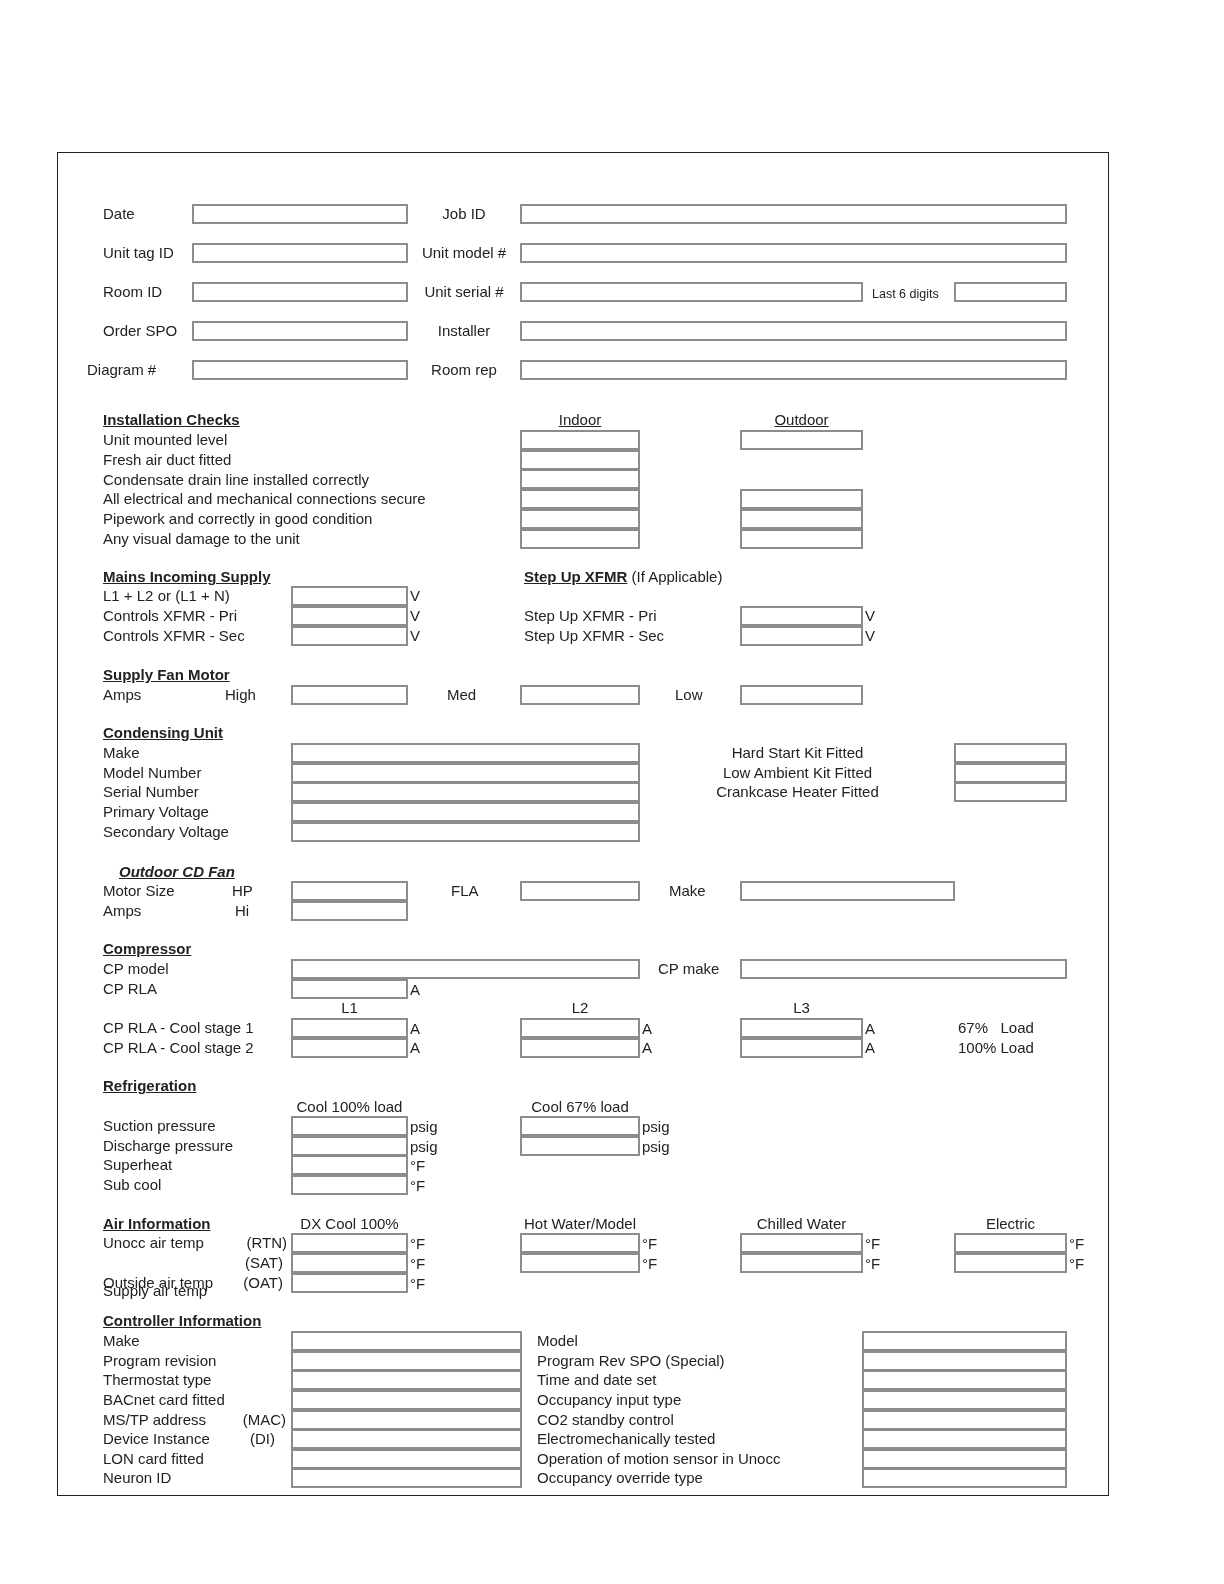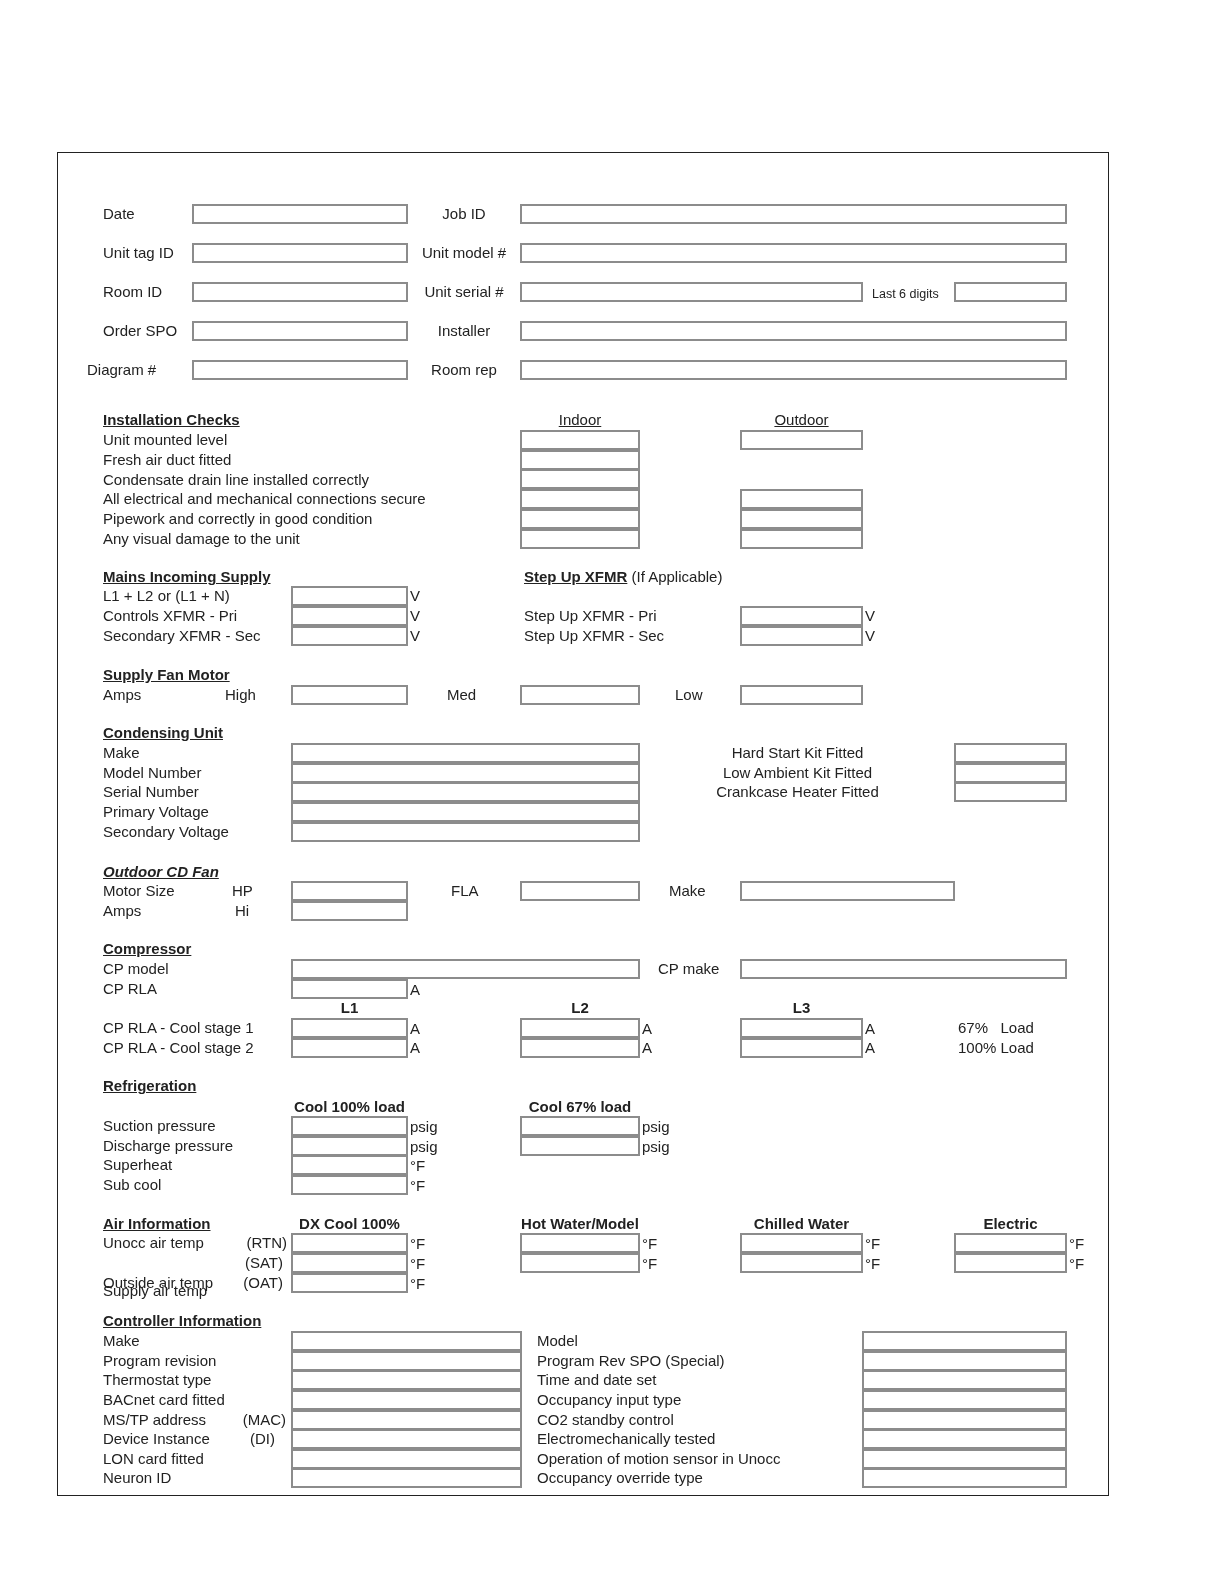--- a/index.html
+++ b/index.html
@@ -4,21 +4,21 @@
 <style>
   html, body { margin:0; padding:0; background:#ffffff; }
   body { width:1224px; height:1584px; position:relative; overflow:hidden;
          font-family:"Liberation Sans", "DejaVu Sans", sans-serif; color:#222; }
   .frame { position:absolute; left:57px; top:152px; width:1052px; height:1344px;
            border:1.5px solid #222; box-sizing:border-box; }
   .t { position:absolute; font-size:15px; line-height:18px; white-space:nowrap; color:#222; }
   .s { font-size:12.5px; }
   .h { font-weight:bold; text-decoration:underline; }
   .hi { font-weight:bold; font-style:italic; text-decoration:underline; }
-  .b { font-weight:bold; }
+  .b { font-weight:normal; }
   .u { text-decoration:underline; }
   .c { text-align:center; }
   .r { text-align:right; }
   .box { position:absolute; border:2px solid #8c8c8c; box-sizing:border-box; background:#fff; height:20px; }
 </style>
 </head>
 <body>
 
 <div class="frame"></div>
 
@@ -67,21 +67,21 @@
 <div class="box" style="left:520px;top:529px;width:120px"></div>
 
 <div class="box" style="left:740px;top:430px;width:123px"></div>
 <div class="box" style="left:740px;top:489px;width:123px"></div>
 <div class="box" style="left:740px;top:509px;width:123px"></div>
 <div class="box" style="left:740px;top:529px;width:123px"></div>
 
 <span class="t h" style="left:103px;top:568px">Mains Incoming Supply</span>
 <span class="t" style="left:103px;top:587px">L1 + L2 or (L1 + N)</span>
 <span class="t" style="left:103px;top:607px">Controls XFMR - Pri</span>
-<span class="t" style="left:103px;top:627px">Secondary XFMR - Sec</span>
+<span class="t" style="left:103px;top:627px">Controls XFMR - Sec</span>
 <div class="box" style="left:291px;top:586px;width:117px"></div>
 <div class="box" style="left:291px;top:606px;width:117px"></div>
 <div class="box" style="left:291px;top:626px;width:117px"></div>
 <span class="t" style="left:410px;top:587px">V</span>
 <span class="t" style="left:410px;top:607px">V</span>
 <span class="t" style="left:410px;top:627px">V</span>
 
 <span class="t" style="left:524px;top:568px"><span class="h">Step Up XFMR</span><span> (If Applicable)</span></span>
 <span class="t" style="left:524px;top:607px">Step Up XFMR - Pri</span>
 <span class="t" style="left:524px;top:627px">Step Up XFMR - Sec</span>
@@ -111,21 +111,21 @@
 <div class="box" style="left:291px;top:802px;width:349px"></div>
 <div class="box" style="left:291px;top:822px;width:349px"></div>
 
 <span class="t c" style="left:680px;width:235px;top:744px">Hard Start Kit Fitted</span>
 <span class="t c" style="left:680px;width:235px;top:764px">Low Ambient Kit Fitted</span>
 <span class="t c" style="left:680px;width:235px;top:783px">Crankcase Heater Fitted</span>
 <div class="box" style="left:954px;top:743px;width:113px"></div>
 <div class="box" style="left:954px;top:763px;width:113px"></div>
 <div class="box" style="left:954px;top:782px;width:113px"></div>
 
-<span class="t hi" style="left:103px;top:863px">Outdoor CD Fan</span>
+<span class="t hi" style="left:119px;top:863px">Outdoor CD Fan</span>
 <span class="t" style="left:103px;top:882px">Motor Size</span>
 <span class="t" style="left:232px;top:882px">HP</span>
 <span class="t" style="left:103px;top:902px">Amps</span>
 <span class="t" style="left:235px;top:902px">Hi</span>
 <div class="box" style="left:291px;top:881px;width:117px"></div>
 <div class="box" style="left:291px;top:901px;width:117px"></div>
 <span class="t" style="left:451px;top:882px">FLA</span>
 <div class="box" style="left:520px;top:881px;width:120px"></div>
 <span class="t" style="left:669px;top:882px">Make</span>
 <div class="box" style="left:740px;top:881px;width:215px"></div>

